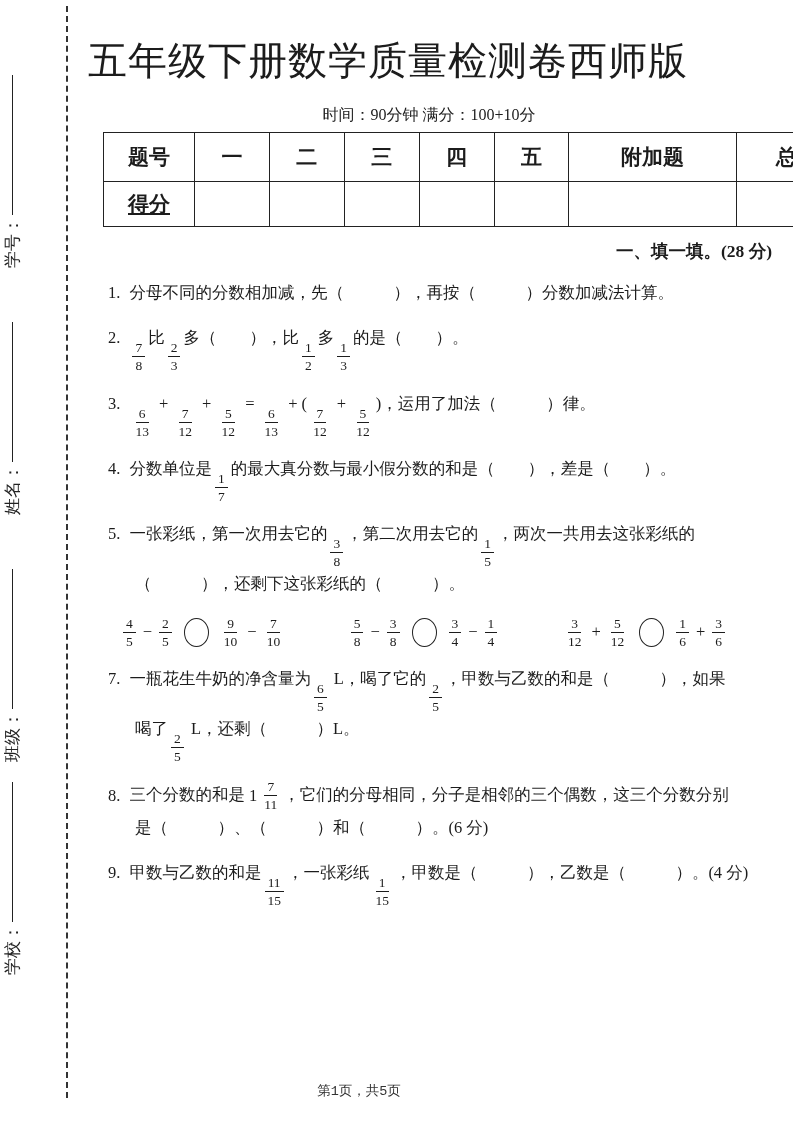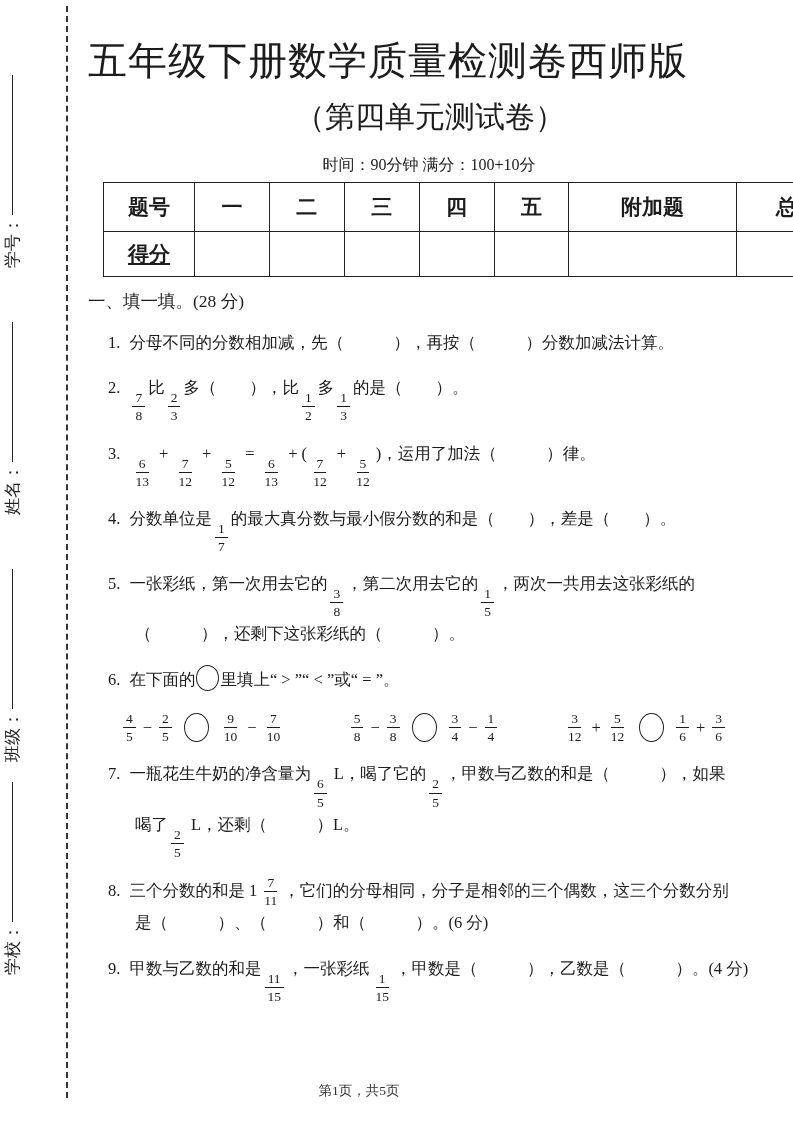--- a/index.html
+++ b/index.html
@@ -25,21 +25,21 @@
   .info{text-align:center;font-size:16px;margin-top:20px;padding-right:2px;}
 
   table.score-table{margin-left:15px;margin-top:6px;width:755px;border-collapse:collapse;}
   table.score-table td{
     border:1.5px solid #222;text-align:center;vertical-align:middle;
     font-size:21px;font-weight:bold;height:48px;padding:0 6px;
   }
   table.score-table td.first{width:78px;}
   table.score-table tr.score-row td{height:44px;text-decoration:underline;}
 
-  .section-heading{font-size:17.5px;font-weight:normal;margin-top:12px;}
+  .section-heading{font-size:17.5px;font-weight:bold;margin-top:12px;text-align:right;}
 
   .questions{font-size:16.5px;}
   .question{margin-top:15px;}
   .qline{padding-left:20px;line-height:1.85;}
   .qline.cont{padding-left:47px;}
   .qno{margin-right:9px;}
 
   .frac{
     display:inline-flex;flex-direction:column;align-items:center;
     vertical-align:-9px;line-height:1.12;font-size:13.5px;margin:0 3px;
@@ -51,35 +51,34 @@
 
   .circle{
     display:inline-block;width:23px;height:27px;border:1.6px solid #222;
     border-radius:50%;vertical-align:middle;margin:0 5px;background:#fff;
   }
   .circle.small{width:21px;height:24px;margin:0 1px;vertical-align:-6px;}
 
   .compare-row{display:flex;justify-content:space-between;align-items:center;margin:16px 10px 0 32px;width:608px;}
   .compare-group{display:inline-flex;align-items:center;gap:4px;}
 
-  .footer{position:absolute;left:0;top:1082px;width:718px;text-align:center;font-size:13.5px;color:#333;}
+  .footer{position:absolute;left:0;top:1082px;width:718px;text-align:center;font-size:13.5px;color:#333;font-family:Liberation Mono, monospace;}
 </style>
 </head>
 <body>
 
 <div class="dashed-line"></div>
 
 <div class="side-label s0"><span>学号：</span><span class="sline"></span></div>
 <div class="side-label s1"><span>姓名：</span><span class="sline"></span></div>
 <div class="side-label s2"><span>班级：</span><span class="sline"></span></div>
 <div class="side-label s3"><span>学校：</span><span class="sline"></span></div>
 
 <div class="main">
   <div class="title">五年级下册数学质量检测卷西师版</div>
-  <div class="subtitle">（第四单元测试卷）</div>
   <div class="info">时间：90分钟  满分：100+10分</div>
 
   <table class="score-table">
     <tbody>
       <tr>
         <td class="first">题号</td>
       <td>一</td>
           <td>二</td>
           <td>三</td>
           <td>四</td>
@@ -152,21 +151,20 @@
         <div class="qline"><span class="qno">5.</span><span class="seg-text">一张彩纸，第一次用去它的</span><span class="frac">
             <span class="num">3</span>
             <span class="den">8</span>
           </span><span class="seg-text">，第二次用去它的</span><span class="frac">
             <span class="num">1</span>
             <span class="den">5</span>
           </span><span class="seg-text">，两次一共用去这张彩纸的</span></div>
         <div class="qline cont"><span class="seg-text">（　　　），还剩下这张彩纸的（　　　）。</span></div>
       </div>
       <div class="question">
-        <div class="qline"><span class="qno">6.</span><span class="seg-text">在下面的</span><span class="circle small"></span><span class="seg-text">里填上“ &gt; ”“ &lt; ”或“ = ”。</span></div>
         <div class="compare-row">
           <span class="compare-group">
             <span class="frac">
               <span class="num">4</span>
               <span class="den">5</span>
             </span>
             <span class="seg-text">−</span>
             <span class="frac">
               <span class="num">2</span>
               <span class="den">5</span>

